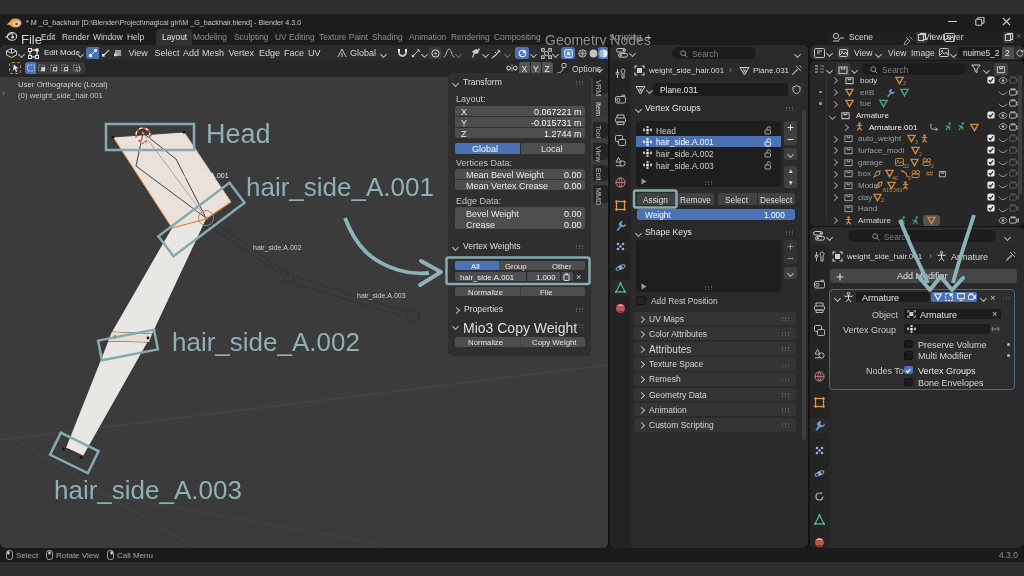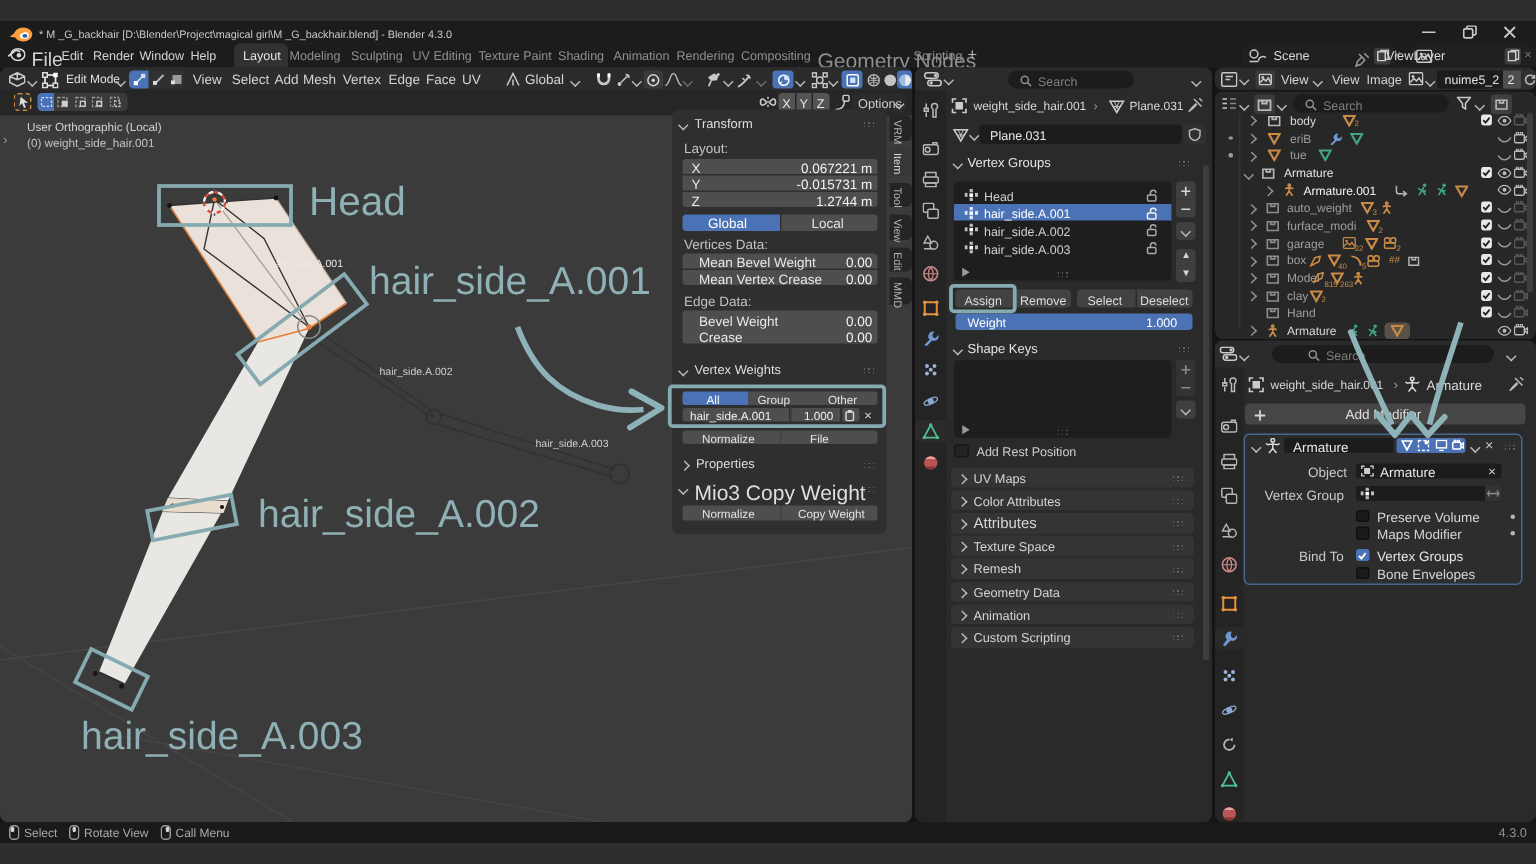--- a/index.html
+++ b/index.html
@@ -1168,23 +1168,23 @@
       </svg>
  <div class="abs" style="left:180px;top:96.5px;width:11px;height:10.5px;background:#333;border-radius:0 2px 2px 0"></div>
  <svg class="abs" style="left:181px;top:99px" width="9" height="6" viewBox="0 0 9 6">
         <path d="M2 1L0.8 3 2 5M7 1L8.2 3 7 5M1 3h7" fill="none" stroke="#8f8f8f" stroke-width=".9"></path>
       </svg>
 
  <div class="abs" style="left:94px;top:112.5px;width:8.5px;height:8.5px;background:#1b1b1b;border:1px solid #101010;border-radius:2px"></div>
  <div class="t" style="left:108px;top:113.5px;color:#d4d4d4">Preserve Volume</div>
  <div class="abs" style="left:196.5px;top:115.5px;width:3px;height:3px;background:#b5b5b5;border-radius:50%"></div>
  <div class="abs" style="left:94px;top:124px;width:8.5px;height:8.5px;background:#1b1b1b;border:1px solid #101010;border-radius:2px"></div>
- <div class="t" style="left:108px;top:125px;color:#d4d4d4">Maps Modifier</div>
+ <div class="t" style="left:108px;top:125px;color:#d4d4d4">Multi Modifier</div>
  <div class="abs" style="left:196.5px;top:127px;width:3px;height:3px;background:#b5b5b5;border-radius:50%"></div>
- <div class="t" style="left:56px;top:139.5px;color:#c9c9c9">Bind To</div>
+ <div class="t" style="left:56px;top:139.5px;color:#c9c9c9">Nodes To</div>
  <div class="abs" style="left:94px;top:138.5px;width:8.5px;height:8.5px;background:#4a72b5;border-radius:2px"></div>
  <svg class="abs" style="left:95px;top:139.5px" width="7" height="7" viewBox="0 0 7 7">
         <path d="M1 3.6l1.6 1.8 2.8-3.6" fill="none" stroke="#fff" stroke-width="1.3"></path>
       </svg>
  <div class="t" style="left:108px;top:139.5px;color:#e4e4e4">Vertex Groups</div>
  <div class="abs" style="left:94px;top:150.5px;width:8.5px;height:8.5px;background:#1b1b1b;border:1px solid #101010;border-radius:2px"></div>
  <div class="t" style="left:108px;top:151.5px;color:#d4d4d4">Bone Envelopes</div>
 </div>
 
 <div class="abs" style="left:802px;top:110px;width:4px;height:330px;background:#3e3e3e;border-radius:2px"></div>

